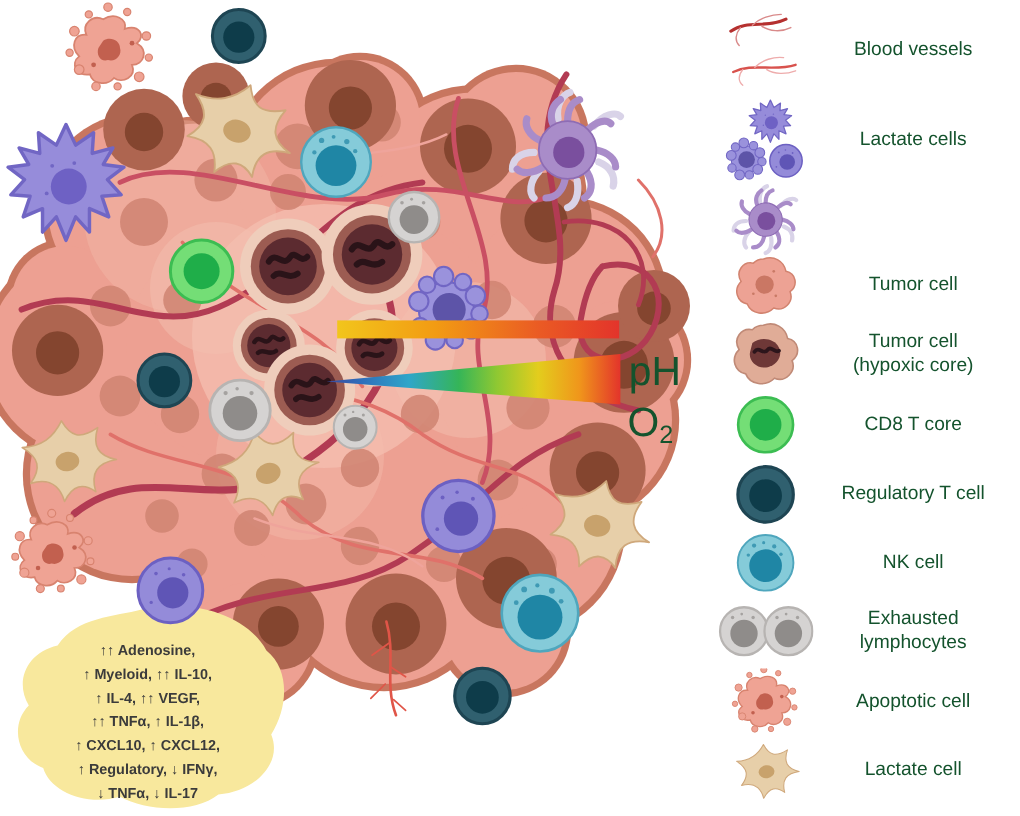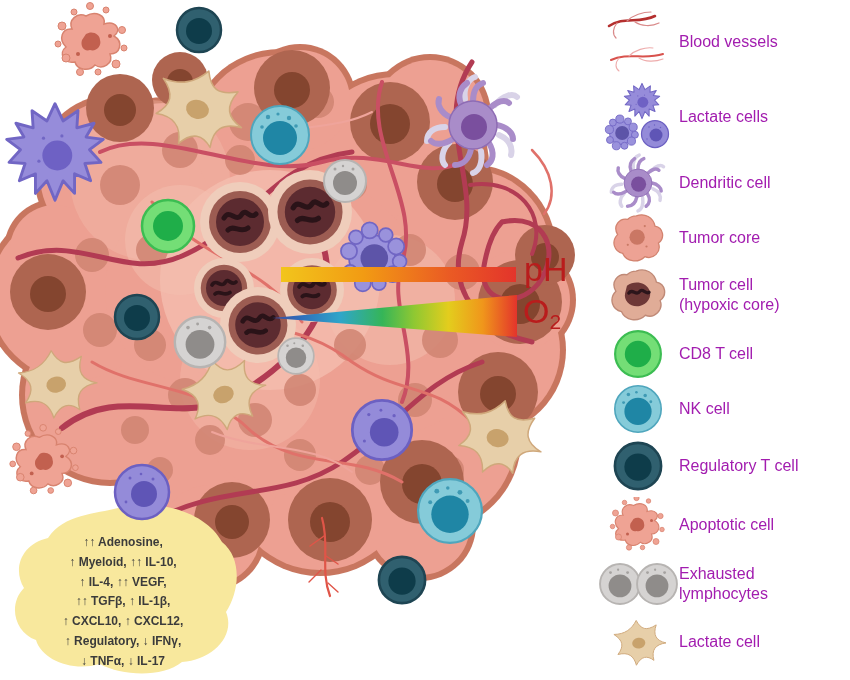--- a/index.html
+++ b/index.html
@@ -1,28 +1,28 @@
 <!DOCTYPE html>
 <html><head>
 <meta charset="utf-8">
 <style>
   html,body{margin:0;padding:0;background:#ffffff;}
   .stage{position:relative;width:850px;height:680px;background:#ffffff;overflow:hidden;
          font-family:"Liberation Sans",sans-serif;}
   .scene-svg{position:absolute;left:0;top:0;}
-  .grad-label{position:absolute;color:#b91c1c;font-size:34px;line-height:1;}
+  .grad-label{position:absolute;color:#14532d;font-size:34px;line-height:1;margin-top:41px;}
   .grad-label .sub{font-size:21px;vertical-align:-6px;}
   .ph-label{left:524px;top:252px;}
   .o2-label{left:523px;top:294px;}
   .cytokines{position:absolute;left:28px;top:533px;width:190px;text-align:center;
              font-size:12px;line-height:19.8px;color:#3b3b3b;font-weight:bold;}
   .legend{position:absolute;left:597px;top:4px;width:246px;display:flex;flex-direction:column;}
   .lrow{display:flex;align-items:center;}
   .licon{width:82px;display:flex;justify-content:center;align-items:center;}
-  .llabel{flex:1;font-size:16px;color:#a21caf;line-height:1.22;}
+  .llabel{flex:1;text-align:center;font-size:16px;color:#14532d;line-height:1.22;}
   .llabel span{display:inline-block;max-width:122px;}
 </style>
 </head>
 <body>
 
 <div class="stage">
 
 <svg class="scene-svg" width="850" height="680" viewBox="0 0 850 680">
   <defs>
     <linearGradient id="phGrad" x1="0" y1="0" x2="1" y2="0">
@@ -339,21 +339,21 @@
   <polygon points="272,318 517,295 517,337" fill="url(#o2Grad)"></polygon>
 </svg>
 
 <div class="grad-label ph-label">pH</div>
 <div class="grad-label o2-label"><span>O</span><span class="sub">2</span></div>
 
 <div class="cytokines">
   <div>↑↑ Adenosine,</div>
   <div>↑ Myeloid, ↑↑ IL-10,</div>
   <div>↑ IL-4, ↑↑ VEGF,</div>
-  <div>↑↑ TGFβ, ↑ IL-1β,</div>
+  <div>↑↑ TNFα, ↑ IL-1β,</div>
   <div>↑ CXCL10, ↑ CXCL12,</div>
   <div>↑ Regulatory, ↓ IFNγ,</div>
   <div>↓ TNFα, ↓ IL-17</div>
 </div>
 
 <div class="legend">
 
   <div class="lrow" style="height:76px">
     <div class="licon">
       <svg width="66" height="64" viewBox="0 0 66 64">
@@ -378,87 +378,86 @@
     </div>
     <div class="llabel"><span>Lactate cells</span></div>
   </div>
 
   <div class="lrow" style="height:58px">
     <div class="licon">
       <svg width="62" height="62" viewBox="-31 -31 62 62">
         <use href="#sym-dendritic" transform="scale(0.58)"></use>
       </svg>
     </div>
-    <div class="llabel"><span>Dendritic cell</span></div>
   </div>
 
   <div class="lrow" style="height:52px">
     <div class="licon">
       <svg width="56" height="50" viewBox="-28 -25 56 50">
         <use href="#sym-tumorblob" transform="scale(0.85)"></use>
       </svg>
     </div>
-    <div class="llabel"><span>Tumor core</span></div>
+    <div class="llabel"><span>Tumor cell</span></div>
   </div>
 
   <div class="lrow" style="height:62px">
     <div class="licon">
       <svg width="56" height="54" viewBox="-28 -27 56 54">
         <use href="#sym-hypoxicblob" transform="scale(0.92)"></use>
       </svg>
     </div>
     <div class="llabel"><span>Tumor cell (hypoxic core)</span></div>
   </div>
 
   <div class="lrow" style="height:56px">
     <div class="licon">
       <svg width="52" height="52" viewBox="-26 -26 52 52">
         <use href="#sym-cd8" transform="scale(0.88)"></use>
       </svg>
     </div>
-    <div class="llabel"><span>CD8 T cell</span></div>
+    <div class="llabel"><span>CD8 T core</span></div>
+  </div>
+
+  <div class="lrow" style="height:60px">
+    <div class="licon">
+      <svg width="52" height="52" viewBox="-26 -26 52 52">
+        <use href="#sym-treg" transform="scale(1.05)"></use>
+      </svg>
+    </div>
+    <div class="llabel"><span>Regulatory T cell</span></div>
   </div>
 
   <div class="lrow" style="height:54px">
     <div class="licon">
       <svg width="52" height="52" viewBox="-26 -26 52 52">
         <use href="#sym-nk" transform="scale(0.8)"></use>
       </svg>
     </div>
     <div class="llabel"><span>NK cell</span></div>
-  </div>
-
-  <div class="lrow" style="height:60px">
-    <div class="licon">
-      <svg width="52" height="52" viewBox="-26 -26 52 52">
-        <use href="#sym-treg" transform="scale(1.05)"></use>
-      </svg>
-    </div>
-    <div class="llabel"><span>Regulatory T cell</span></div>
-  </div>
-
-  <div class="lrow" style="height:58px">
-    <div class="licon">
-      <svg width="60" height="56" viewBox="-30 -28 60 56">
-        <use href="#sym-apoptotic" transform="scale(0.75)"></use>
-      </svg>
-    </div>
-    <div class="llabel"><span>Apoptotic cell</span></div>
   </div>
 
   <div class="lrow" style="height:60px">
     <div class="licon">
       <svg width="80" height="46" viewBox="-40 -23 80 46">
         <use href="#sym-gray" transform="translate(-18,0) scale(0.95)"></use>
         <use href="#sym-gray" transform="translate(19,0) scale(0.95)"></use>
       </svg>
     </div>
     <div class="llabel"><span>Exhausted lymphocytes</span></div>
   </div>
 
+  <div class="lrow" style="height:58px">
+    <div class="licon">
+      <svg width="60" height="56" viewBox="-30 -28 60 56">
+        <use href="#sym-apoptotic" transform="scale(0.75)"></use>
+      </svg>
+    </div>
+    <div class="llabel"><span>Apoptotic cell</span></div>
+  </div>
+
   <div class="lrow" style="height:56px">
     <div class="licon">
       <svg width="60" height="54" viewBox="-30 -27 60 54">
         <use href="#sym-stromal" transform="rotate(-8) scale(0.6)"></use>
       </svg>
     </div>
     <div class="llabel"><span>Lactate cell</span></div>
   </div>
 
 </div>

